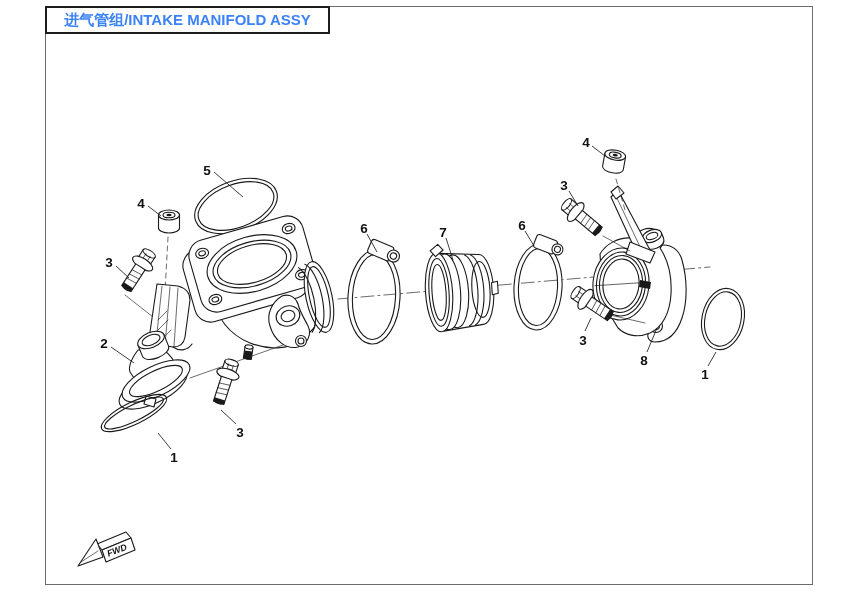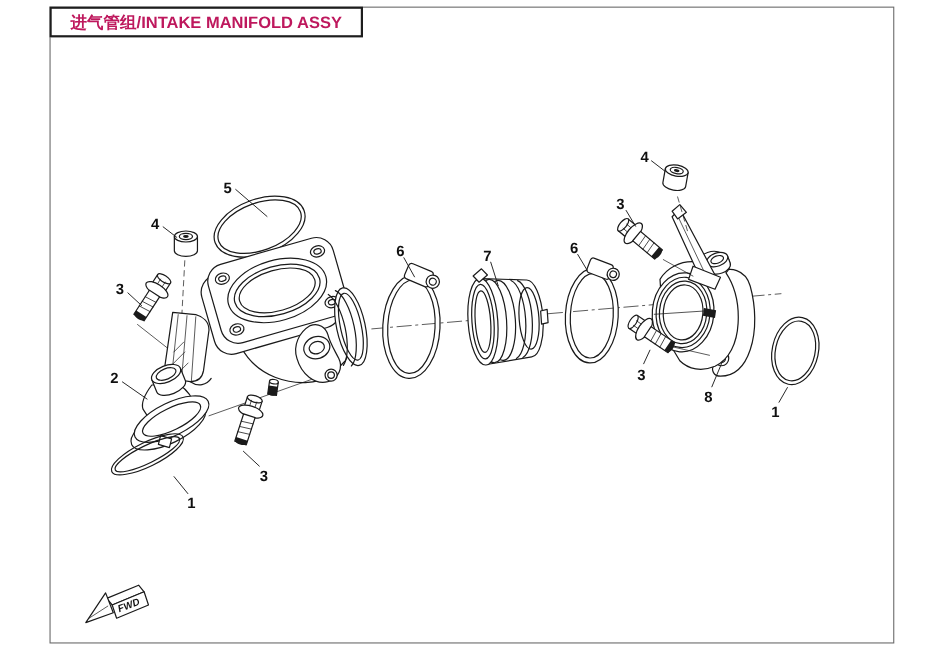--- a/index.html
+++ b/index.html
@@ -8,21 +8,21 @@
     font-family:"Liberation Sans",sans-serif;overflow:hidden;
   }
   .frame{
     position:absolute;left:45px;top:6px;width:768px;height:579px;
     border:1px solid #6b6b6b;box-sizing:border-box;background:transparent;
   }
   .title-box{
     position:absolute;left:45px;top:6px;width:285px;height:28px;
     border:2px solid #1d1d1d;box-sizing:border-box;background:#fff;
     display:flex;align-items:center;justify-content:center;
-    font-weight:bold;font-size:15px;color:#be185d;white-space:nowrap;
+    font-weight:bold;font-size:15px;color:#3b82f6;white-space:nowrap;
   }
   svg.diagram{position:absolute;left:0;top:0}
   .o{fill:none;stroke:#1a1a1a;stroke-width:1.1;stroke-linecap:round;stroke-linejoin:round}
   .w{fill:#ffffff;stroke:#1a1a1a;stroke-width:1.1;stroke-linecap:round;stroke-linejoin:round}
   .t{fill:none;stroke:#1a1a1a;stroke-width:0.65;stroke-linecap:round}
   .d{fill:#1a1a1a;stroke:none}
   .lead{stroke:#1a1a1a;stroke-width:0.85;fill:none}
   text.call{font-family:"Liberation Sans",sans-serif;font-weight:bold;font-size:13.5px;fill:#101010;text-anchor:middle}
   text.fwd{font-family:"Liberation Sans",sans-serif;font-weight:bold;font-style:italic;font-size:9px;fill:#101010;text-anchor:middle}
 </style>

